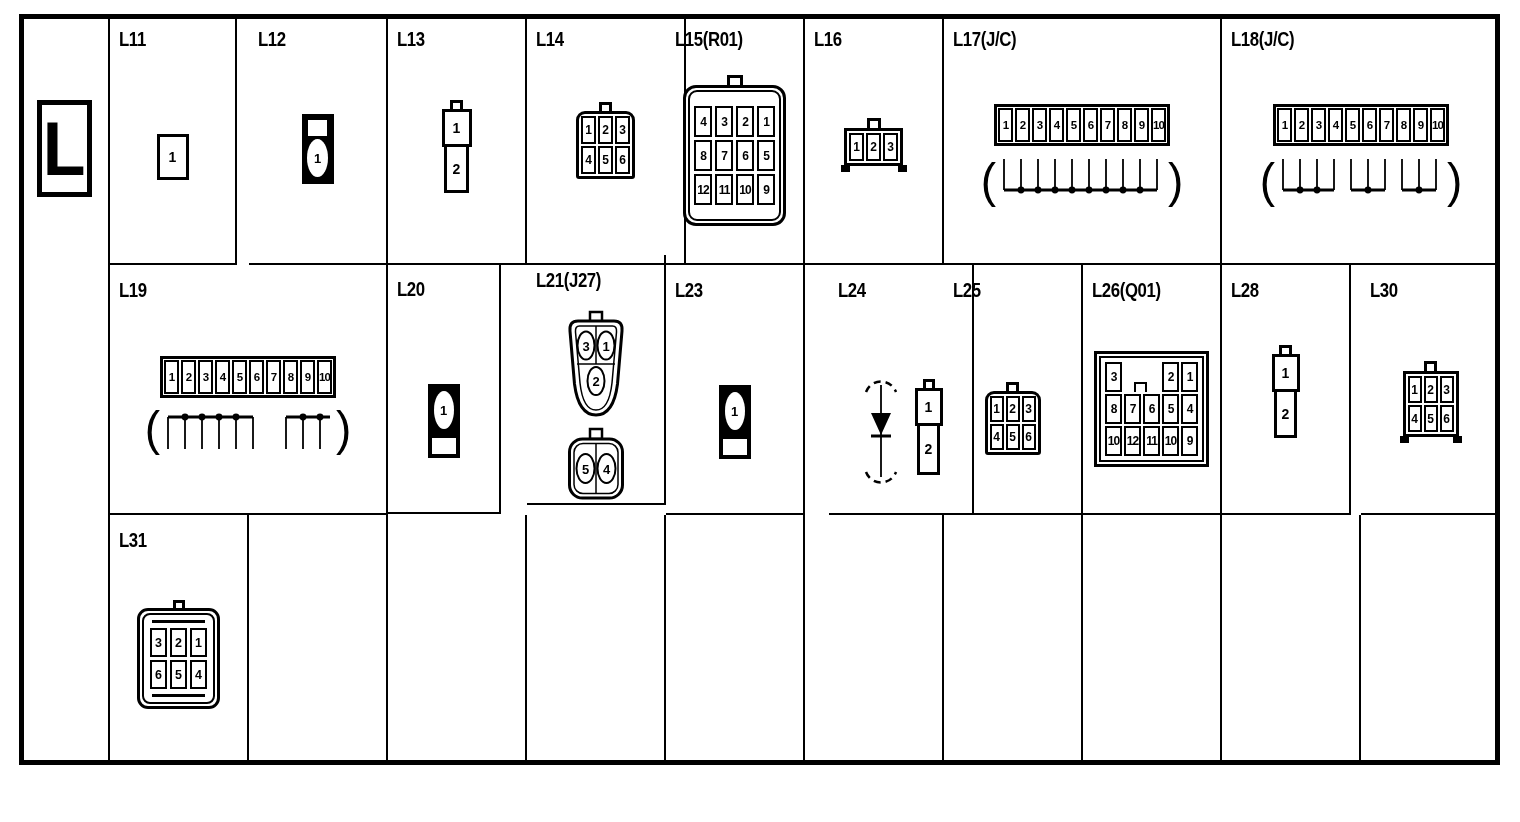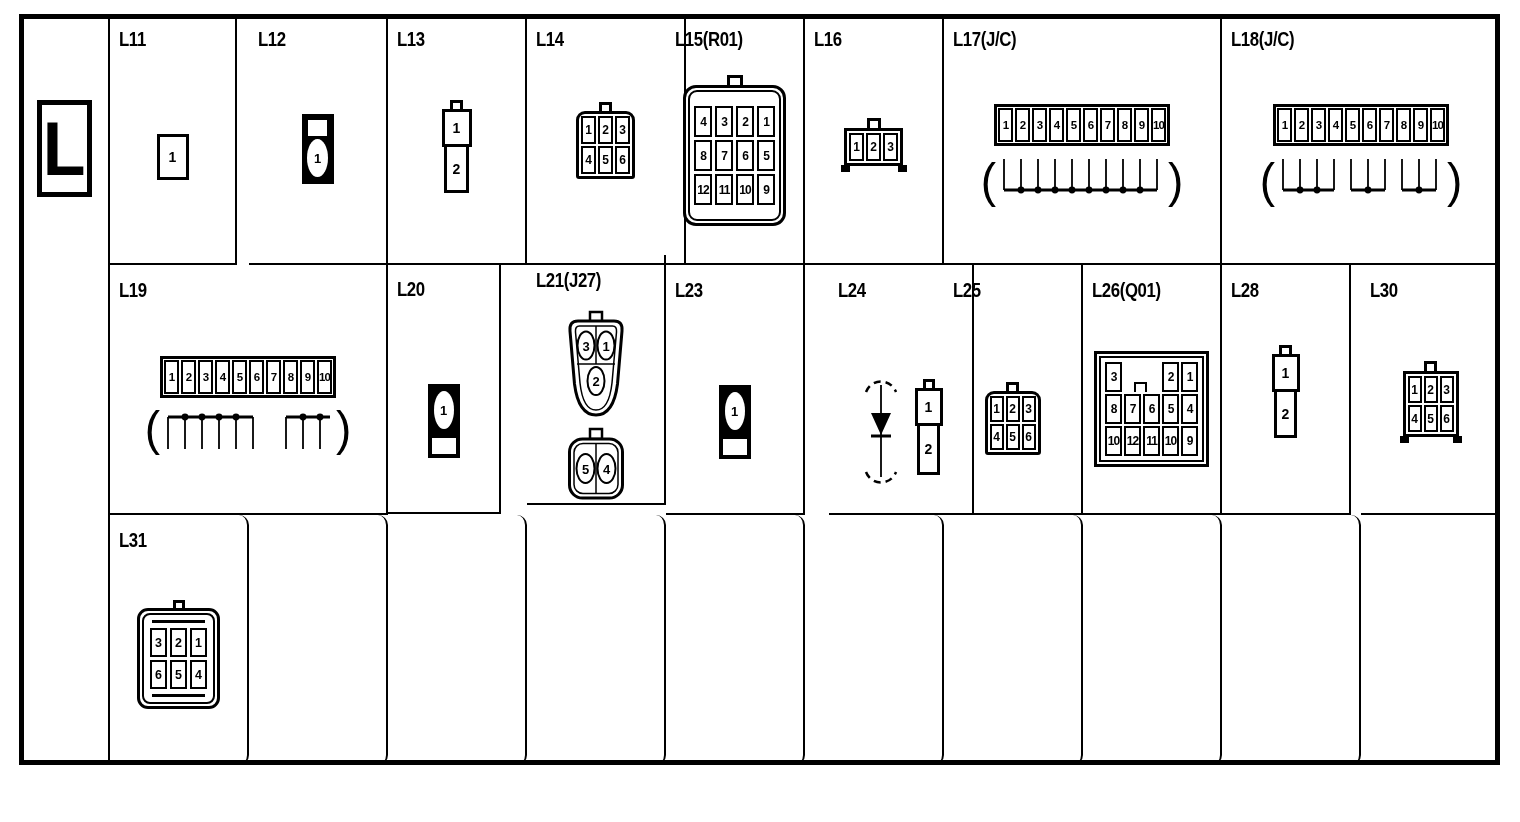--- a/index.html
+++ b/index.html
@@ -6,21 +6,21 @@
   html,body { background:#fff; }
   .sheet { position:relative; width:1520px; height:822px; background:#fff;
            font-family:"Liberation Sans", sans-serif; color:#000; overflow:hidden; }
   .table { position:absolute; left:19px; top:14px; width:1481px; height:751px; }
   .outer-border { position:absolute; inset:0; border:5px solid #000; pointer-events:none; }
   .mcol { position:absolute; left:0; top:0; width:91px; height:751px; border-right:2px solid #000; }
   .secbox { position:absolute; left:18px; top:86px; width:55px; height:97px; border:5px solid #000;
             display:flex; align-items:center; justify-content:center; background:#fff; }
   .secletter { font-size:76px; font-weight:700; line-height:1; transform:scaleX(.92); }
   .cell { position:absolute; border-right:2px solid #000; border-bottom:2px solid #000; }
-  .cell.noR { border-right:none; } .cell.noB { border-bottom:none;border-radius:10px; }
+  .cell.noR { border-right:none; } .cell.noB { border-bottom:none; }
   .hdr { position:absolute; left:9px; top:13px; font-size:21px; font-weight:700;
          letter-spacing:-.5px; transform:scaleX(.8); transform-origin:0 50%; white-space:nowrap; }
   .cfig { position:absolute; left:0; right:0; display:flex; flex-direction:column; align-items:center; }
   .rowfig { position:absolute; left:0; right:0; display:flex; justify-content:center; align-items:flex-start; gap:12px; }
   .pin { border:2px solid #000; background:#fff; display:flex; align-items:center; justify-content:center; font-weight:700; }
   .tab { border:3px solid #000; border-bottom:none; background:#fff; }
   
   .pin1 { width:32px; height:46px; border-width:3px; font-size:14px; }
   
   .conn { border:3px solid #000; background:#fff; display:grid; gap:2px; padding:2px; width:max-content; }

